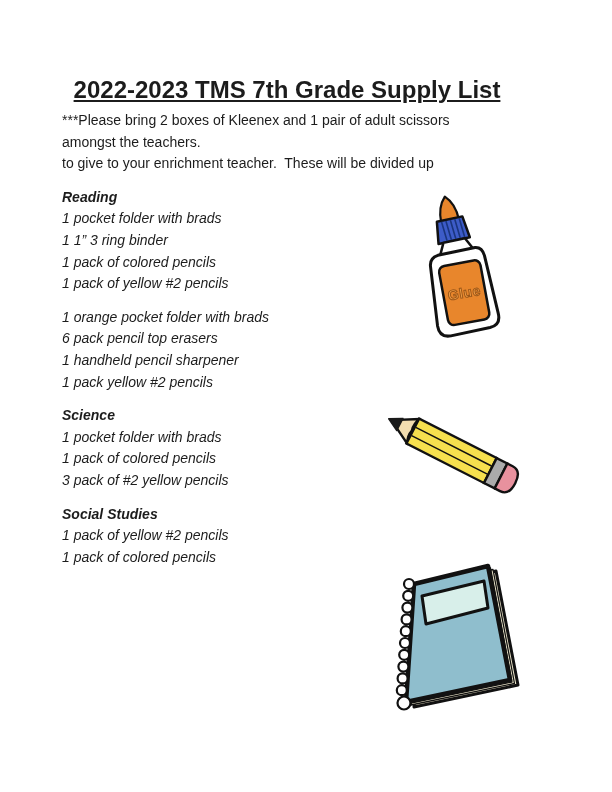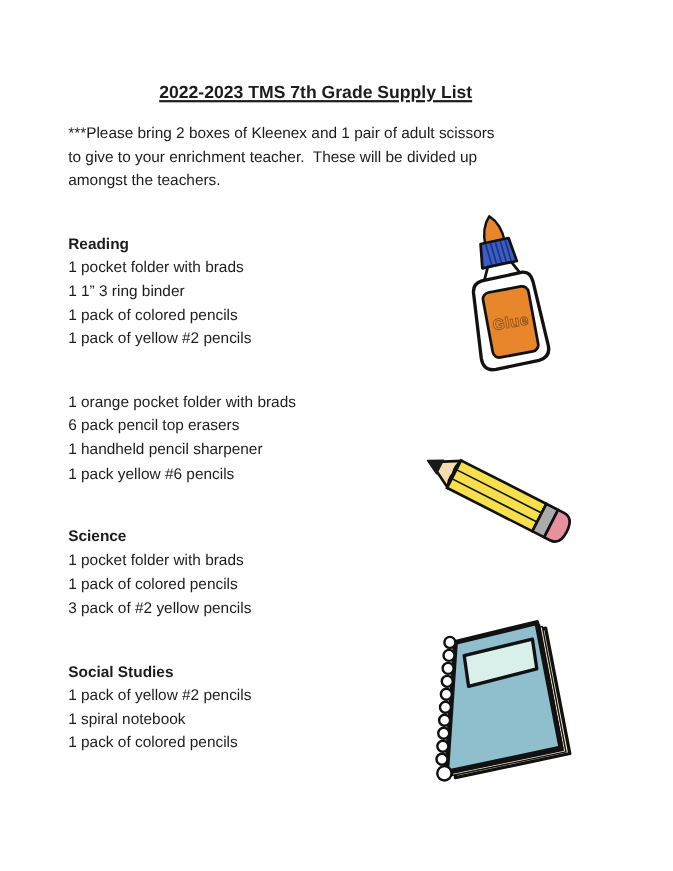--- a/index.html
+++ b/index.html
@@ -11,85 +11,84 @@
     font-family: "Liberation Sans", sans-serif;
     color: #1c1c1c;
     overflow: hidden;
   }
   .doc-title {
     position: absolute;
     top: 76px;
     left: 42px;
     width: 490px;
     text-align: center;
-    font-size: 16px;
+    font-size: 24px;
     font-weight: bold;
     text-decoration: underline;
     text-decoration-thickness: 2px;
     text-underline-offset: 2px;
     white-space: nowrap;
   }
   .content {
     position: absolute;
     left: 62px;
     top: 110px;
     width: 470px;
     font-size: 14px;
     line-height: 21.6px;
   }
   .intro-line { white-space: pre; }
-  .section { margin-top: 36px; }
+  .section { margin-top: 12px; font-style: italic; }
   .section-heading { font-weight: bold; }
   .supply-item { white-space: pre; }
   .clipart { position: absolute; }
   .clipart svg { overflow: visible; display: block; }
   .glue-clip     { left: 404px; top: 190px; }
   .pencil-clip   { left: 372px; top: 396px; }
   .notebook-clip { left: 392px; top: 552px; }
 </style>
 </head>
 <body>
 
 <div class="page">
 
   <div class="doc-title">2022-2023 TMS 7th Grade Supply List</div>
 
   <div class="content">
     <div class="intro">
       <div class="intro-line">***Please bring 2 boxes of Kleenex and 1 pair of adult scissors</div>
+      <div class="intro-line">amongst the teachers.</div>
       <div class="intro-line">to give to your enrichment teacher.  These will be divided up</div>
-      <div class="intro-line">amongst the teachers.</div>
     </div>
 
     <div class="section">
       <div class="section-heading">Reading</div>
       <div class="supply-item">1 pocket folder with brads</div>
       <div class="supply-item">1 1” 3 ring binder</div>
       <div class="supply-item">1 pack of colored pencils</div>
       <div class="supply-item">1 pack of yellow #2 pencils</div>
     </div>
 
     <div class="section">
       <div class="supply-item">1 orange pocket folder with brads</div>
       <div class="supply-item">6 pack pencil top erasers</div>
       <div class="supply-item">1 handheld pencil sharpener</div>
-      <div class="supply-item">1 pack yellow #6 pencils</div>
+      <div class="supply-item">1 pack yellow #2 pencils</div>
     </div>
 
     <div class="section">
       <div class="section-heading">Science</div>
       <div class="supply-item">1 pocket folder with brads</div>
       <div class="supply-item">1 pack of colored pencils</div>
       <div class="supply-item">3 pack of #2 yellow pencils</div>
     </div>
 
     <div class="section">
       <div class="section-heading">Social Studies</div>
       <div class="supply-item">1 pack of yellow #2 pencils</div>
-      <div class="supply-item">1 spiral notebook</div>
       <div class="supply-item">1 pack of colored pencils</div>
     </div>
   </div>
 
   <div class="clipart glue-clip">
     <svg width="112" height="152" viewBox="0 0 112 152">
       <g transform="rotate(-12 56 78)">
         <path d="M56,5 C50,11 47,20 47,30 L65,30 C65,20 62,11 56,5 Z" stroke="#111" stroke-width="2.2" stroke-linejoin="round" fill="#E8862C"></path>
         <path d="M43,28 L69,28 L72,50 L40,50 Z" stroke="#111" stroke-width="2.5" stroke-linejoin="round" fill="#3D5CC8"></path>
         <path d="M47.5,29 L49,49 M52,29 L53.5,49 M56.5,29 L58,49 M61,29 L62.5,49 M65.5,29 L67,49" fill="none" stroke-width="1.6" stroke="#1A357E"></path>

